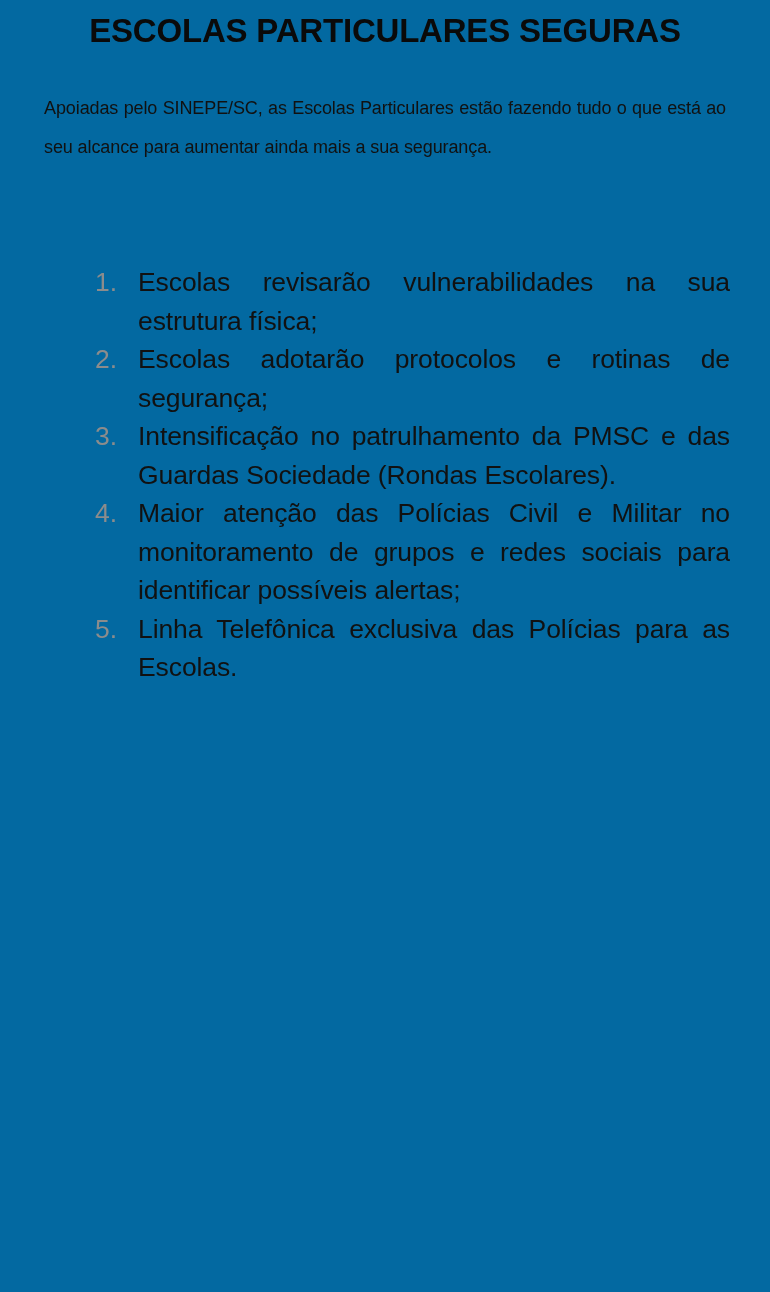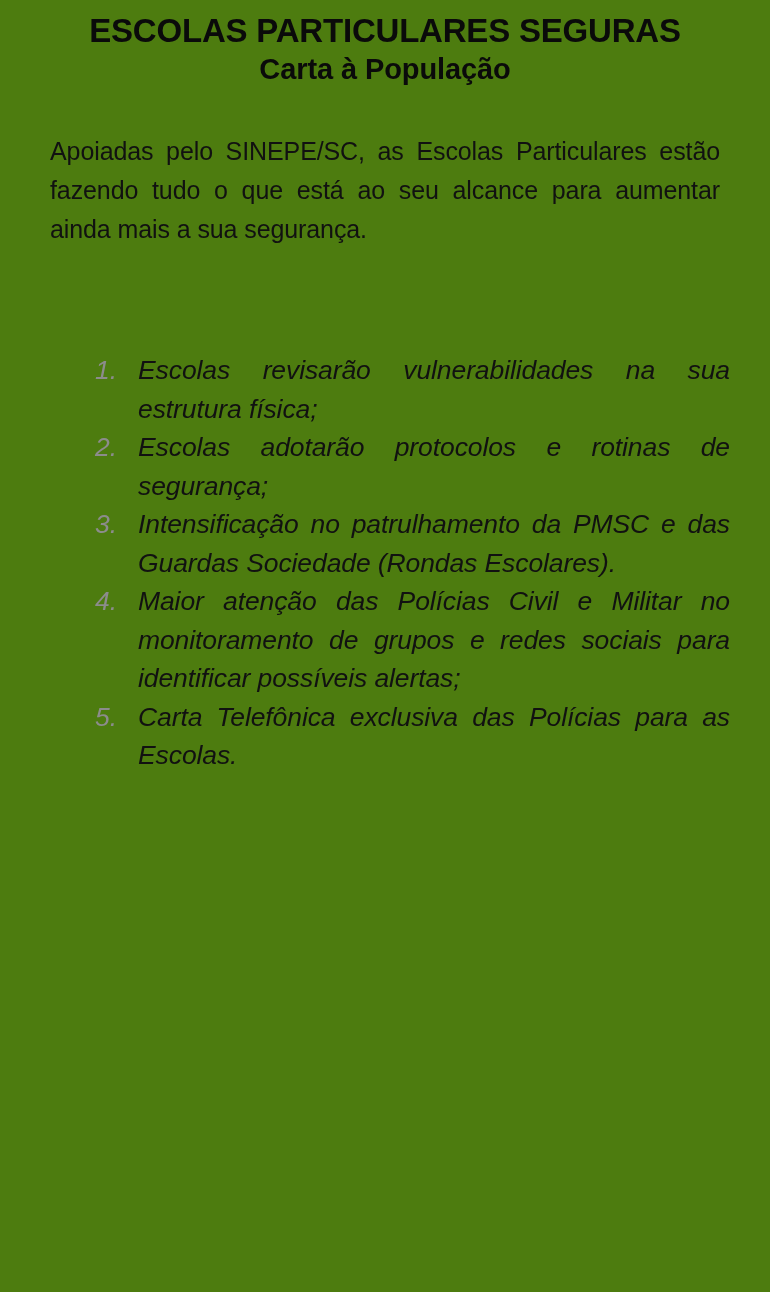--- a/index.html
+++ b/index.html
@@ -12,21 +12,21 @@
   body {
     font-family: "Liberation Sans", "DejaVu Sans", sans-serif;
     color: #0a0a0a;
     -webkit-font-smoothing: antialiased;
   }
 
   .page {
     position: relative;
     width: 770px;
     height: 1292px;
-    background: #4d7c0f;
+    background: #0369a1;
     overflow: hidden;
     box-sizing: border-box;
   }
 
   
   .heading {
     padding: 12px 26px 0 26px;
     text-align: center;
   }
 
@@ -49,26 +49,26 @@
     margin: 2px 0 0 0;
   }
 
   
   .body-copy {
     padding: 0 40px;
     box-sizing: border-box;
   }
 
   .para {
-    font-size: 25px;
+    font-size: 18px;
     line-height: 39px;
     text-align: justify;
     text-justify: inter-word;
     color: #111111;
-    margin: 10px;
+    margin: 4px;
     letter-spacing: -0.1px;
   }
 
   .para.last-line-left {
     text-align-last: left;
   }
 
   .para-gap {
     height: 35px;
   }
@@ -94,21 +94,20 @@
     counter-increment: item;
     padding-left: 43px;
     margin-left: 55px;
     font-size: 26.5px;
     line-height: 38.5px;
     text-align: justify;
     text-justify: inter-word;
     text-align-last: left;
     color: #111111;
     letter-spacing: -0.1px;
-    font-style: italic;
   }
 
   .ord-item::before {
     content: counter(item) ".";
     position: absolute;
     left: 0;
     top: 0;
     width: 34px;
     text-align: right;
     color: #8c8c8c;
@@ -121,21 +120,20 @@
     display: block;
   }
 </style>
 </head>
 <body>
 
 <div class="page">
 
   <div class="heading">
     <h1 class="title-main">ESCOLAS PARTICULARES SEGURAS</h1>
-    <h2 class="title-sub">Carta à População</h2>
   </div>
 
   <div class="para-gap"></div>
 
   <div class="body-copy">
 
     <p class="para last-line-left">Apoiadas pelo SINEPE/SC, as Escolas Particulares estão fazendo tudo o que está ao seu alcance para aumentar ainda mais a sua segurança.</p>
 
     <div class="para-gap"></div>
 
@@ -152,21 +150,21 @@
       <li class="ord-item">
         <span class="item-text">Escolas adotarão protocolos e rotinas de segurança;</span>
       </li>
       <li class="ord-item">
         <span class="item-text">Intensificação no patrulhamento da PMSC e das Guardas Sociedade (Rondas Escolares).</span>
       </li>
       <li class="ord-item">
         <span class="item-text">Maior atenção das Polícias Civil e Militar no monitoramento de grupos e redes sociais para identificar possíveis alertas;</span>
       </li>
       <li class="ord-item">
-        <span class="item-text">Carta Telefônica exclusiva das Polícias para as Escolas.</span>
+        <span class="item-text">Linha Telefônica exclusiva das Polícias para as Escolas.</span>
       </li>
     </ol>
 
     <div class="para-gap list-bottom"></div>
 
 
   </div>
 </div>
 
 </body></html>

